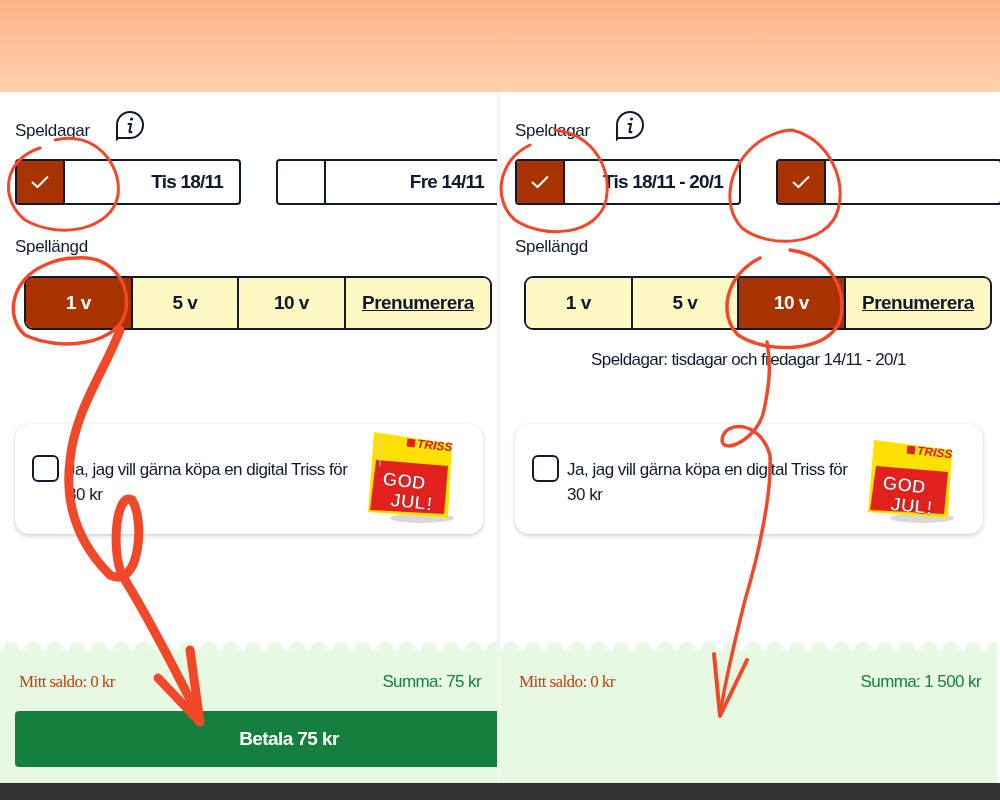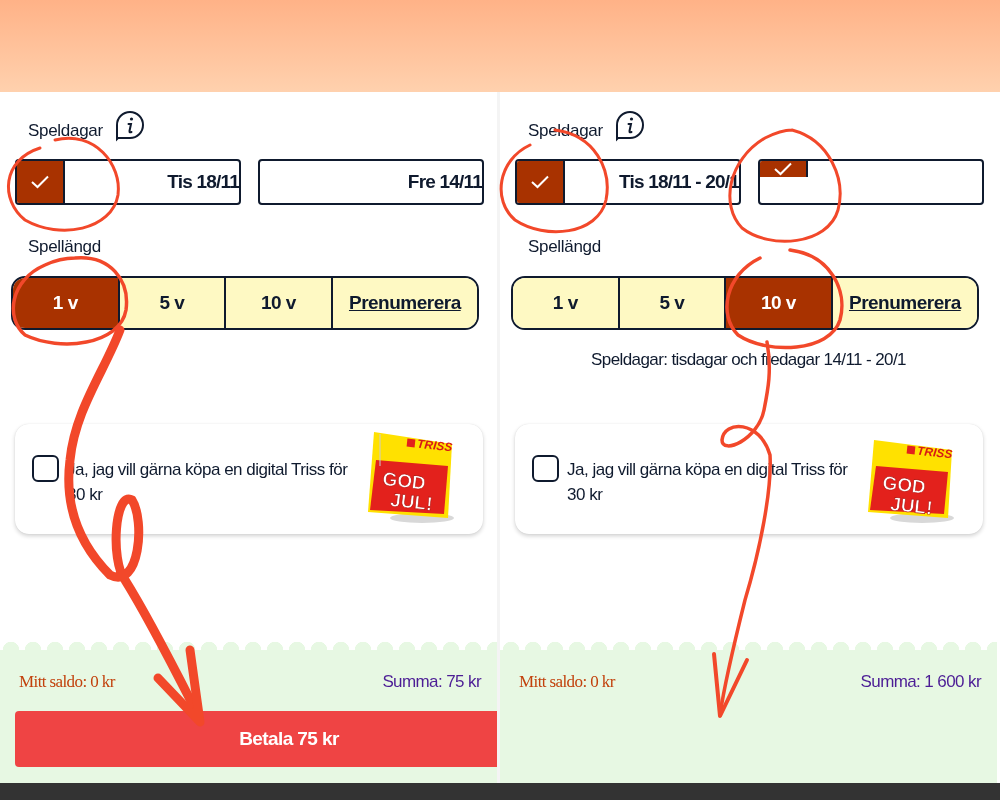--- a/index.html
+++ b/index.html
@@ -20,48 +20,48 @@
   }
 
   .panel {
     position: absolute; top: 92px; width: 497px; height: 691px; background: #fff;
   }
   .panel.left { left: 0; }
   .panel.right { left: 500px; }
 
   .section-label {
     position: absolute; left: 15px; font-size: 17px; letter-spacing: -0.3px;
-    color: #0f1a2e; font-family: "Liberation Sans", sans-serif; margin-left: 13px;
+    color: #0f1a2e; font-family: "Liberation Sans", sans-serif;
   }
   .label-days { top: 29px; }
   .label-length { top: 145px; }
 
   .info-icon { position: absolute; top: 18px; left: 113px; width: 34px; height: 32px; }
 
   .day-btn {
     position: absolute; top: 67px; height: 46px; width: 226px;
     border: 2.5px solid #0f1a2e; border-radius: 4px; background: #fff;
     display: flex; align-items: stretch; overflow: hidden; cursor: pointer;
   }
   .day-btn.d1 { left: 15px; }
-  .day-btn.d2 { left: 258px; flex-direction: column; }
+  .day-btn.d2 { left: 276px; }
   .day-check {
     width: 48px; border-right: 2.5px solid #0f1a2e; background: #fff;
     display: flex; align-items: center; justify-content: center;
   }
   .day-check.on { background: #a83200; }
   .day-label {
-    flex: 1; text-align: right; font-weight: bold;
+    flex: 1; text-align: right; padding-right: 16px; font-weight: bold;
     font-size: 19px; letter-spacing: -0.8px; line-height: 41px;
     font-family: "Liberation Sans", sans-serif;
   }
 
   .length-group {
-    position: absolute; left: 11px; top: 184px; width: 468px; height: 54px;
-    border: 2.5px solid #0f1a2e; border-radius: 14px; display: flex; overflow: hidden;
+    position: absolute; left: 24px; top: 184px; width: 468px; height: 54px;
+    border: 2.5px solid #0f1a2e; border-radius: 9px; display: flex; overflow: hidden;
   }
   .len-opt {
     flex: 1; display: flex; align-items: center; justify-content: center;
     font-weight: bold; font-size: 19px; letter-spacing: -0.5px;
     border-right: 2.5px solid #0f1a2e; cursor: pointer; background: #fef9c3;
     font-family: "Liberation Sans", sans-serif;
   }
   .len-opt:last-child { border-right: none; text-decoration: underline; }
   .len-opt.wide { flex: 1.38; }
   .len-opt.on { background: #a83200; color: #fff; }
@@ -93,26 +93,26 @@
   .scallops {
     position: absolute; left: 0; top: -8px; width: 497px; height: 16px;
     background-image: radial-gradient(circle at 11px 8px, #e7f8e3 8px, transparent 8.5px);
     background-size: 22px 16px; background-repeat: repeat-x;
   }
   .balance {
     position: absolute; left: 19px; top: 22px; font-size: 17px; color: #c2410c;
     letter-spacing: -0.6px; font-family: Liberation Serif, serif;
   }
   .sum {
-    position: absolute; right: 16px; top: 22px; font-size: 17px; color: #4c1d95;
+    position: absolute; right: 16px; top: 22px; font-size: 17px; color: #15803d;
     letter-spacing: -0.6px; font-family: "Liberation Sans", sans-serif;
   }
   .pay-btn {
     position: absolute; left: 15px; top: 61px; width: 548px; height: 56px;
-    background: #ef4444; border-radius: 4px; color: #fff; font-weight: bold;
+    background: #15803d; border-radius: 4px; color: #fff; font-weight: bold;
     font-size: 19px; letter-spacing: -0.6px; display: flex; align-items: center;
     justify-content: center; cursor: pointer; font-family: "Liberation Sans", sans-serif;
   }
 
   .annotations {
     position: absolute; left: 0; top: 0; width: 1000px; height: 800px; pointer-events: none;
   }
 </style>
 </head>
 <body>
@@ -218,21 +218,21 @@
       <text x="57" y="30" font-family="Liberation Sans, sans-serif" font-weight="bold" font-style="italic" font-size="12" fill="#d71a16" transform="rotate(6 70 27)">TRISS</text>
       <path d="M16 40 L88 46 L84 88 L10 84 Z" fill="#e3211c"></path>
       <text x="22" y="66" font-family="Liberation Sans, sans-serif" font-weight="bold" font-size="19" fill="#fff" stroke="#b0100c" stroke-width="0.6" transform="rotate(6 50 64)">GOD</text>
       <text x="30" y="86" font-family="Liberation Sans, sans-serif" font-weight="bold" font-size="19" fill="#fff" stroke="#b0100c" stroke-width="0.6" transform="rotate(6 50 82)">JUL!</text>
     </svg>
   </div>
 
   <div class="footer">
     <div class="scallops"></div>
     <div class="balance">Mitt saldo: 0 kr</div>
-    <div class="sum">Summa: 1 600 kr</div>
+    <div class="sum">Summa: 1 500 kr</div>
   </div>
 </div>
 
 <div class="bottom-bar"></div>
 
 <svg class="annotations" viewBox="0 0 1000 800">
   <g fill="none" stroke="#f2482a" stroke-linecap="round" stroke-linejoin="round">
 
     <path d="M55 140 C95 130 122 165 118 195 C112 230 60 240 25 220 C0 200 2 160 40 148" stroke-width="3"></path>
 

